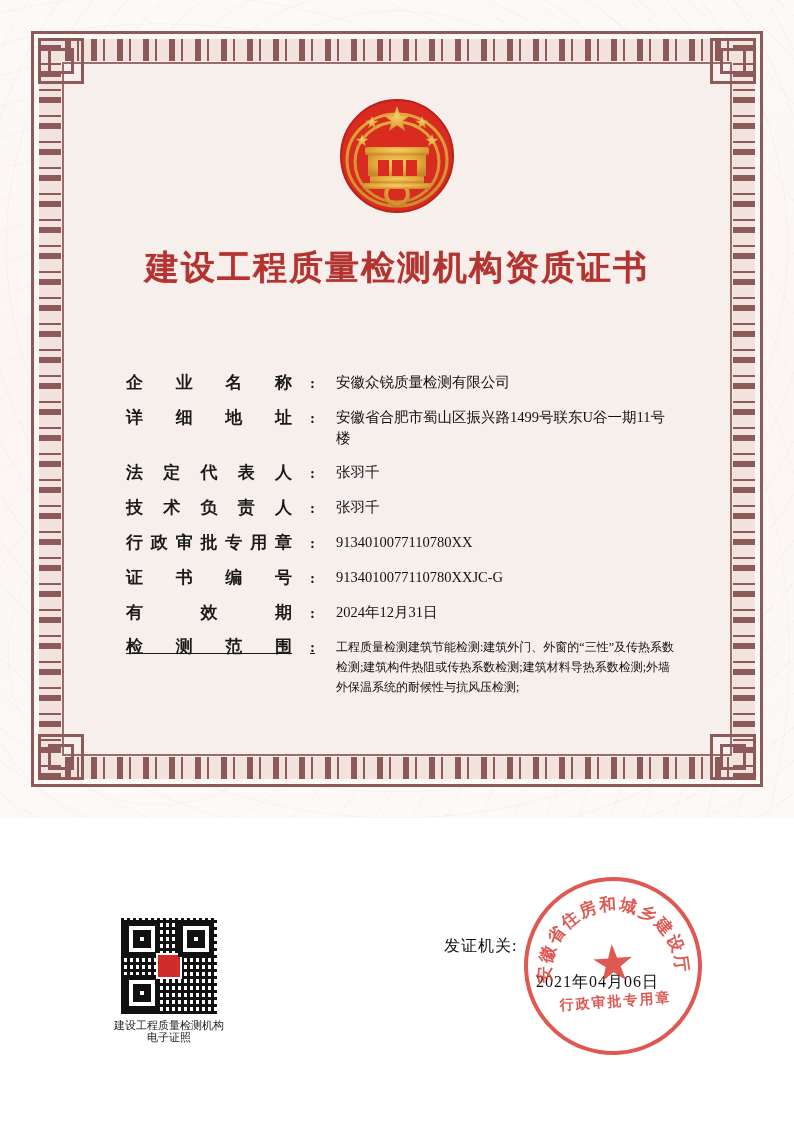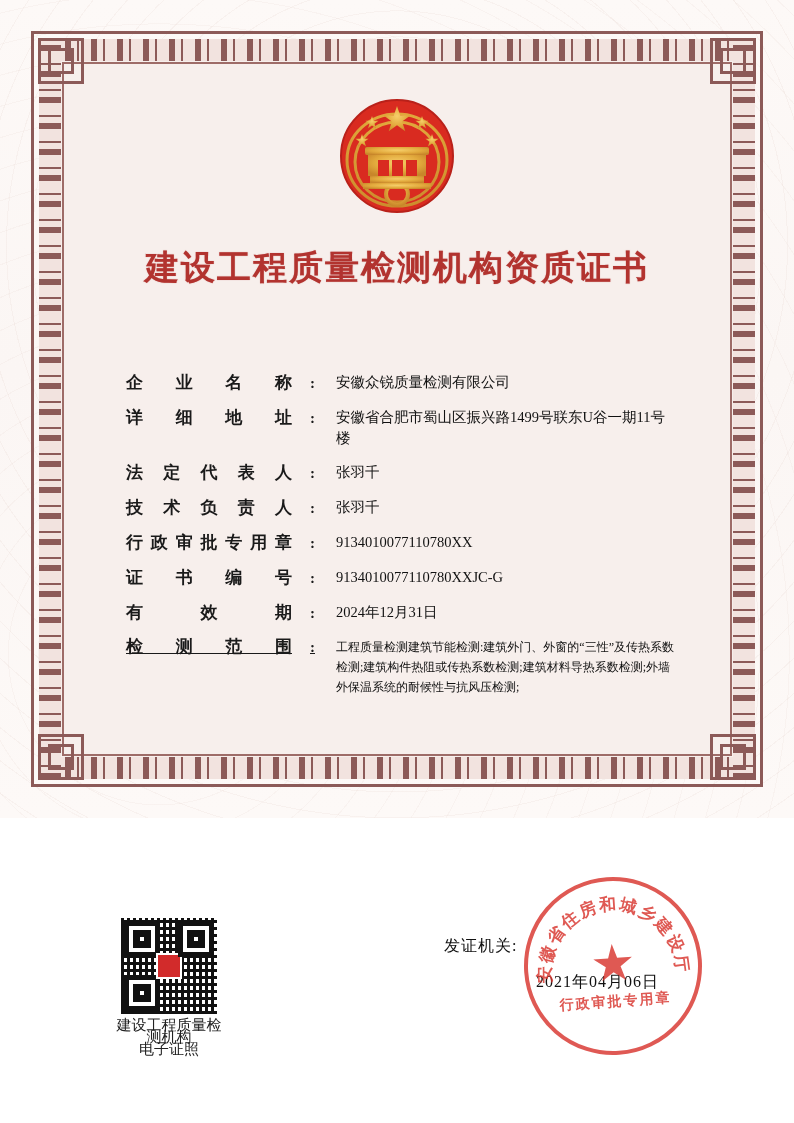--- a/index.html
+++ b/index.html
@@ -203,21 +203,21 @@
   .qr-logo {
     position: absolute;
     left: 50%; top: 50%;
     transform: translate(-50%, -50%);
     width: 22px; height: 22px;
     background: #d22b2b;
     border: 2px solid #fff;
   }
   .qr-caption {
     margin-top: 5px;
-    font-size: 15px;
+    font-size: 11px;
     color: #222;
     line-height: 12px;
   }
 
   
   .issuer {
     position: absolute;
     left: 444px;
     top: 936px;
     font-size: 16px;

